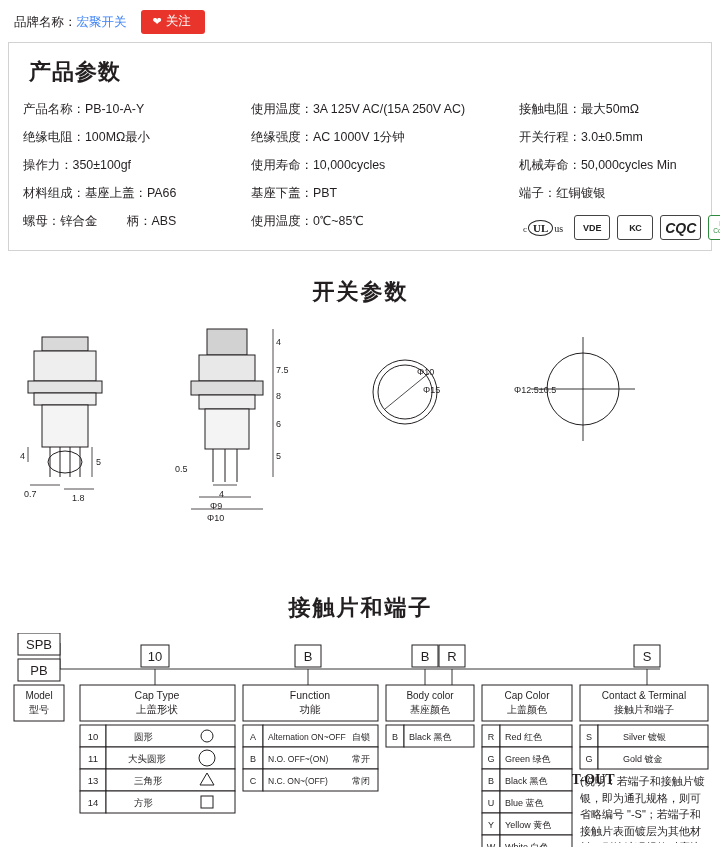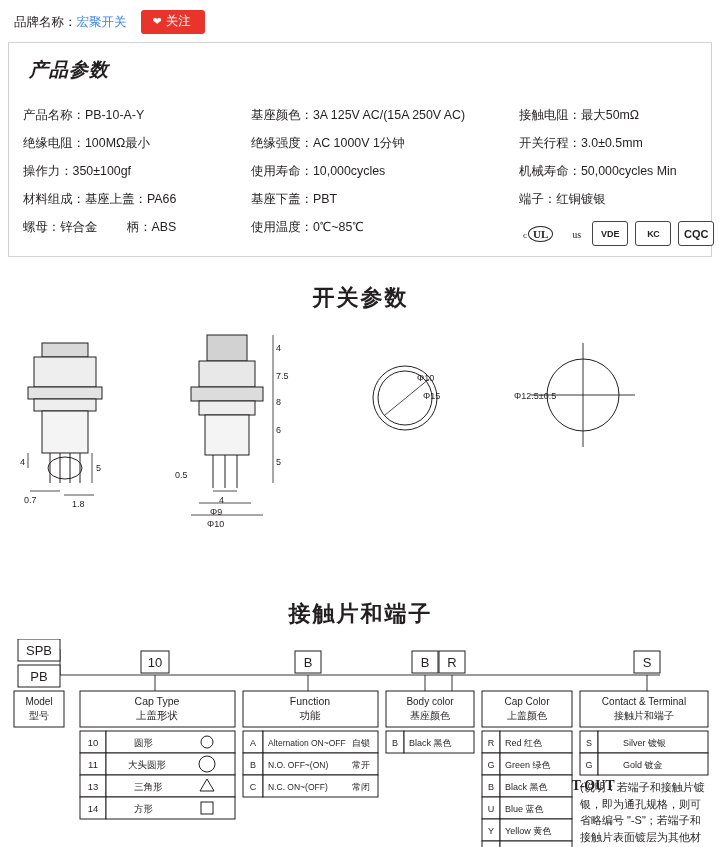--- a/index.html
+++ b/index.html
@@ -30,24 +30,23 @@
   .heart { font-size: 11px; line-height: 1; }
 
   
   .params-box {
     margin: 0 8px;
     border: 1px solid #d2d2d2;
     padding: 12px 14px 10px 14px;
     position: relative;
   }
   .params-title {
-    font-size: 19px;
-    font-style: italic;
+    font-size: 22px;
     font-weight: bold;
-    margin: 2px 0 24px 6px;
+    margin: 2px 0 14px 6px;
     letter-spacing: 1px;
   }
   .params-grid {
     display: grid;
     grid-template-columns: 228px 268px 1fr;
     row-gap: 11px;
     font-size: 12.4px;
   }
   .params-grid div { white-space: nowrap; }
   .cell-sub { display:inline-block; }
@@ -68,24 +67,24 @@
   .cert-ul-glyph {
     display: inline-flex; align-items: baseline; gap: 1px;
     font-family: "Liberation Serif", serif;
   }
   .cert-ul-glyph .c { font-size: 9px; }
   .cert-ul-glyph .ul {
     border: 1.6px solid #222; border-radius: 50%;
     padding: 1px 4px; font-weight: bold; font-size: 11px;
     font-family: "Liberation Serif", serif;
   }
-  .cert-ul-glyph .us { font-size: 10px; padding-left: 18px; }
+  .cert-ul-glyph .us { font-size: 10px; }
   .cert.vde { font-size: 9px; font-weight: bold; }
   .cert.kc { font-size: 9px; font-weight: bold; letter-spacing: -0.5px; }
-  .cert.cqc { font-size: 11px; font-weight: bold; }
+  .cert.cqc { font-size: 14px; font-weight: bold; font-style: italic; }
   .cert.rohs {
     border-color: #2e8b3d; color: #2e8b3d;
     flex-direction: column; line-height: 1.05; font-size: 6.5px;
   }
 
   
   .section-title {
     text-align: center;
     font-size: 22px;
     font-weight: bold;
@@ -118,21 +117,21 @@
     <button class="follow-btn">
       <span class="heart">❤</span>
       <span>关注</span>
     </button>
   </div>
 
   <div class="params-box">
     <div class="params-title">产品参数</div>
     <div class="params-grid">
       <div>产品名称：PB-10-A-Y</div>
-      <div>基座颜色：3A  125V AC/(15A  250V AC)</div>
+      <div>使用温度：3A  125V AC/(15A  250V AC)</div>
       <div>接触电阻：最大50mΩ</div>
 
       <div>绝缘电阻：100MΩ最小</div>
       <div>绝缘强度：AC 1000V 1分钟</div>
       <div>开关行程：3.0±0.5mm</div>
 
       <div>操作力：350±100gf</div>
       <div>使用寿命：10,000cycles</div>
       <div>机械寿命：50,000cycles Min</div>
 

